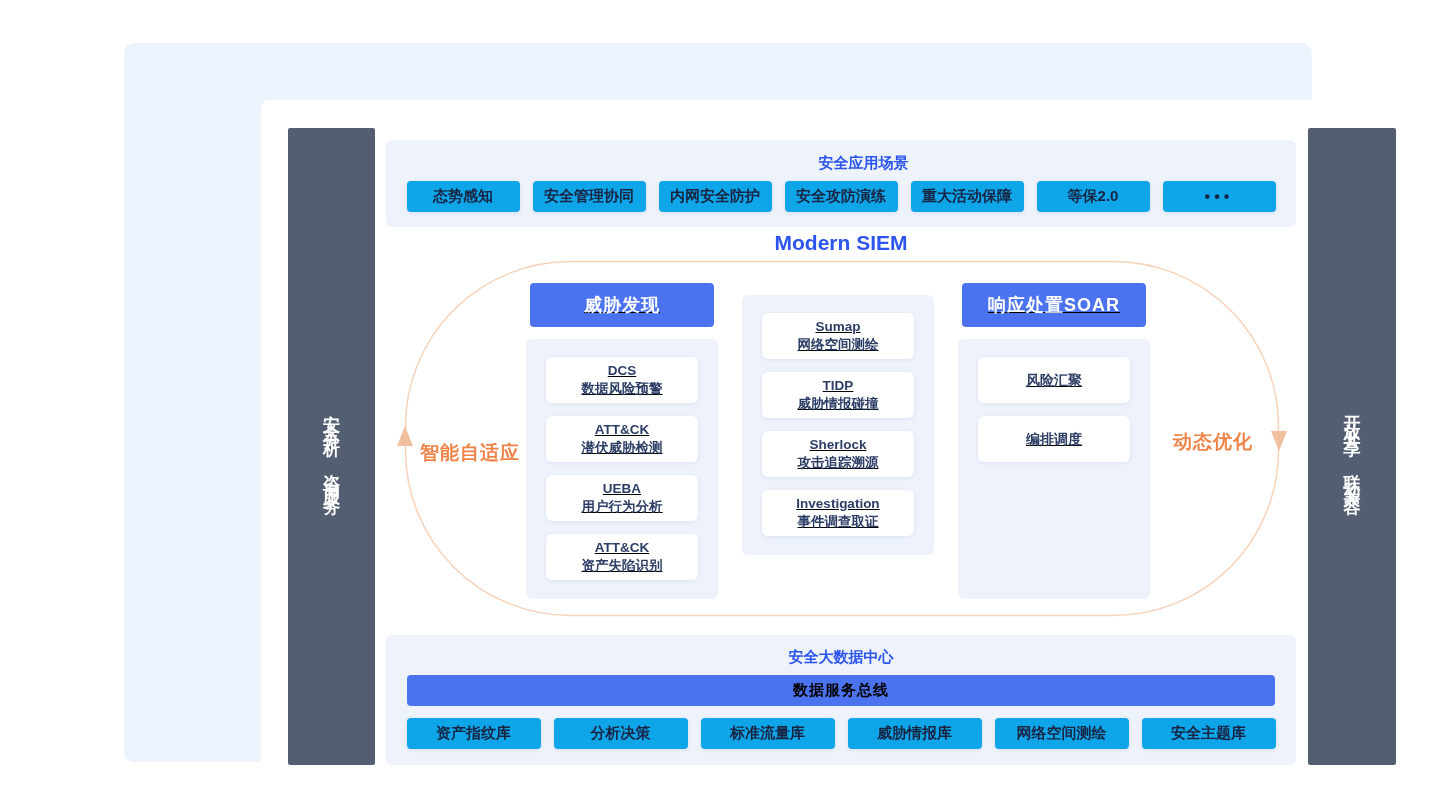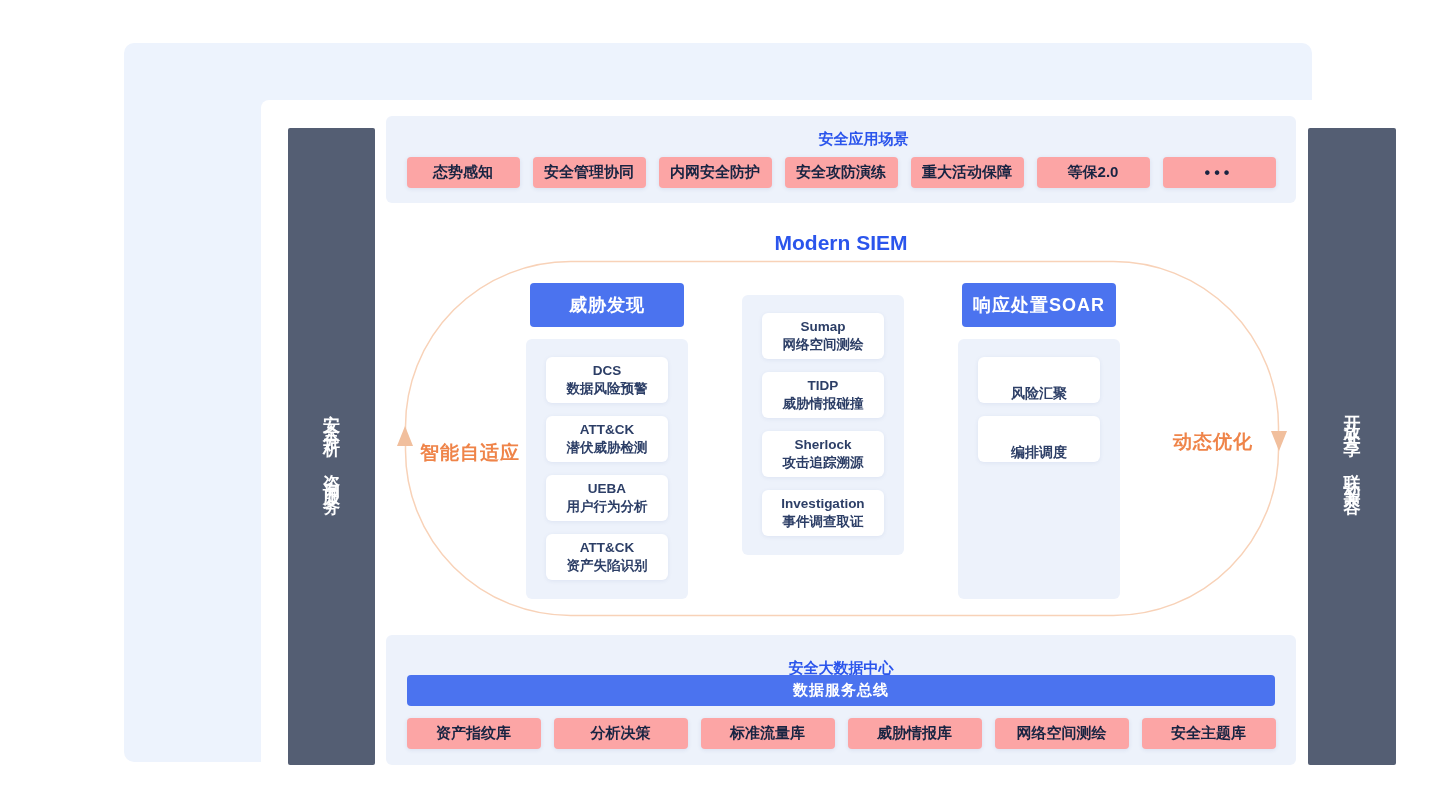--- a/index.html
+++ b/index.html
@@ -25,61 +25,61 @@
   
   .side{position:absolute;top:28px;height:637px;background:var(--slate);border-radius:2px;
     display:flex;flex-direction:column;align-items:center;justify-content:center;gap:26px;}
   .side-l{left:27px;width:87px;}
   .side-r{left:1047px;width:88px;}
   .vtext{writing-mode:vertical-rl;text-orientation:upright;color:#ffffff;
     font-size:17px;font-weight:600;letter-spacing:8px;line-height:1;}
 
   
   .sec{position:absolute;left:125px;width:910px;background:var(--panelbg);border-radius:6px;}
-  .sec-top{top:16px;height:87px;padding-left:45px;}
+  .sec-top{top:40px;height:87px;padding-left:45px;}
   .sec-bottom{top:535px;height:130px;}
   .sec-title{text-align:center;color:var(--title);font-size:15px;font-weight:700;}
   .sec-top .sec-title{padding-top:14px;}
-  .sec-bottom .sec-title{padding-top:24px;}
+  .sec-bottom .sec-title{padding-top:13px;}
 
   .chip-row{position:absolute;left:0;right:0;display:flex;justify-content:center;gap:13px;}
   .sec-top .chip-row{top:41px;}
-  .chip{height:31px;background:#fca5a5;border-radius:4px;display:flex;align-items:center;
+  .chip{height:31px;background:#0ea5e9;border-radius:4px;display:flex;align-items:center;
     justify-content:center;color:var(--ink);font-size:15px;font-weight:700;
     box-shadow:0 1px 4px rgba(40,70,140,0.10);}
   .chip-sc{width:113px;}
   .chip-db{width:134px;}
   .chip-dots{letter-spacing:4px;font-size:16px;}
 
   
   .siem-title{position:absolute;left:125px;top:131px;width:910px;text-align:center;
     color:var(--title);font-size:21px;font-weight:700;}
   .track{position:absolute;left:133px;top:153px;width:900px;height:375px;}
   .cycle-label{position:absolute;color:var(--orange);font-size:19px;font-weight:700;
     letter-spacing:1px;}
   .cycle-left{left:159px;top:340px;}
   .cycle-right{left:912px;top:329px;}
 
-  .col{position:absolute;width:162px;top:183px;}
+  .col{position:absolute;width:192px;top:183px;text-decoration:underline;}
   .col-1{left:265px;} .col-2{left:481px;} .col-3{left:697px;}
   .col-header{margin:0 4px;height:44px;background:var(--accent);border-radius:4px;
     display:flex;align-items:center;justify-content:center;color:#ffffff;
     font-size:18px;font-weight:700;letter-spacing:1px;}
   .col-panel{margin-top:12px;height:260px;background:var(--panelbg);border-radius:6px;
     padding:18px 20px 0;display:flex;flex-direction:column;gap:13px;}
   .mcard{height:46px;flex:none;background:#ffffff;border-radius:6px;display:flex;
     flex-direction:column;align-items:center;justify-content:center;
     color:var(--cardink);font-size:13.5px;font-weight:700;line-height:1.35;
     box-shadow:0 1px 4px rgba(40,70,140,0.08);text-align:center;}
-  .col-3 .mcard{font-size:14px;justify-content:flex-end;}
+  .col-3 .mcard{font-size:14px;}
 
   
   .bus{position:absolute;left:21px;top:40px;width:868px;height:31px;background:var(--accent);
     border-radius:4px;display:flex;align-items:center;justify-content:center;
-    color:#ffffff;font-size:15px;font-weight:700;letter-spacing:1px;}
+    color:#000000;font-size:15px;font-weight:700;letter-spacing:1px;}
   .sec-bottom .chip-row{top:83px;}
 </style>
 </head>
 <body>
 
 <div class="stage">
   <div class="outer-panel">
     <div class="card">
 
       <aside class="side side-l">

